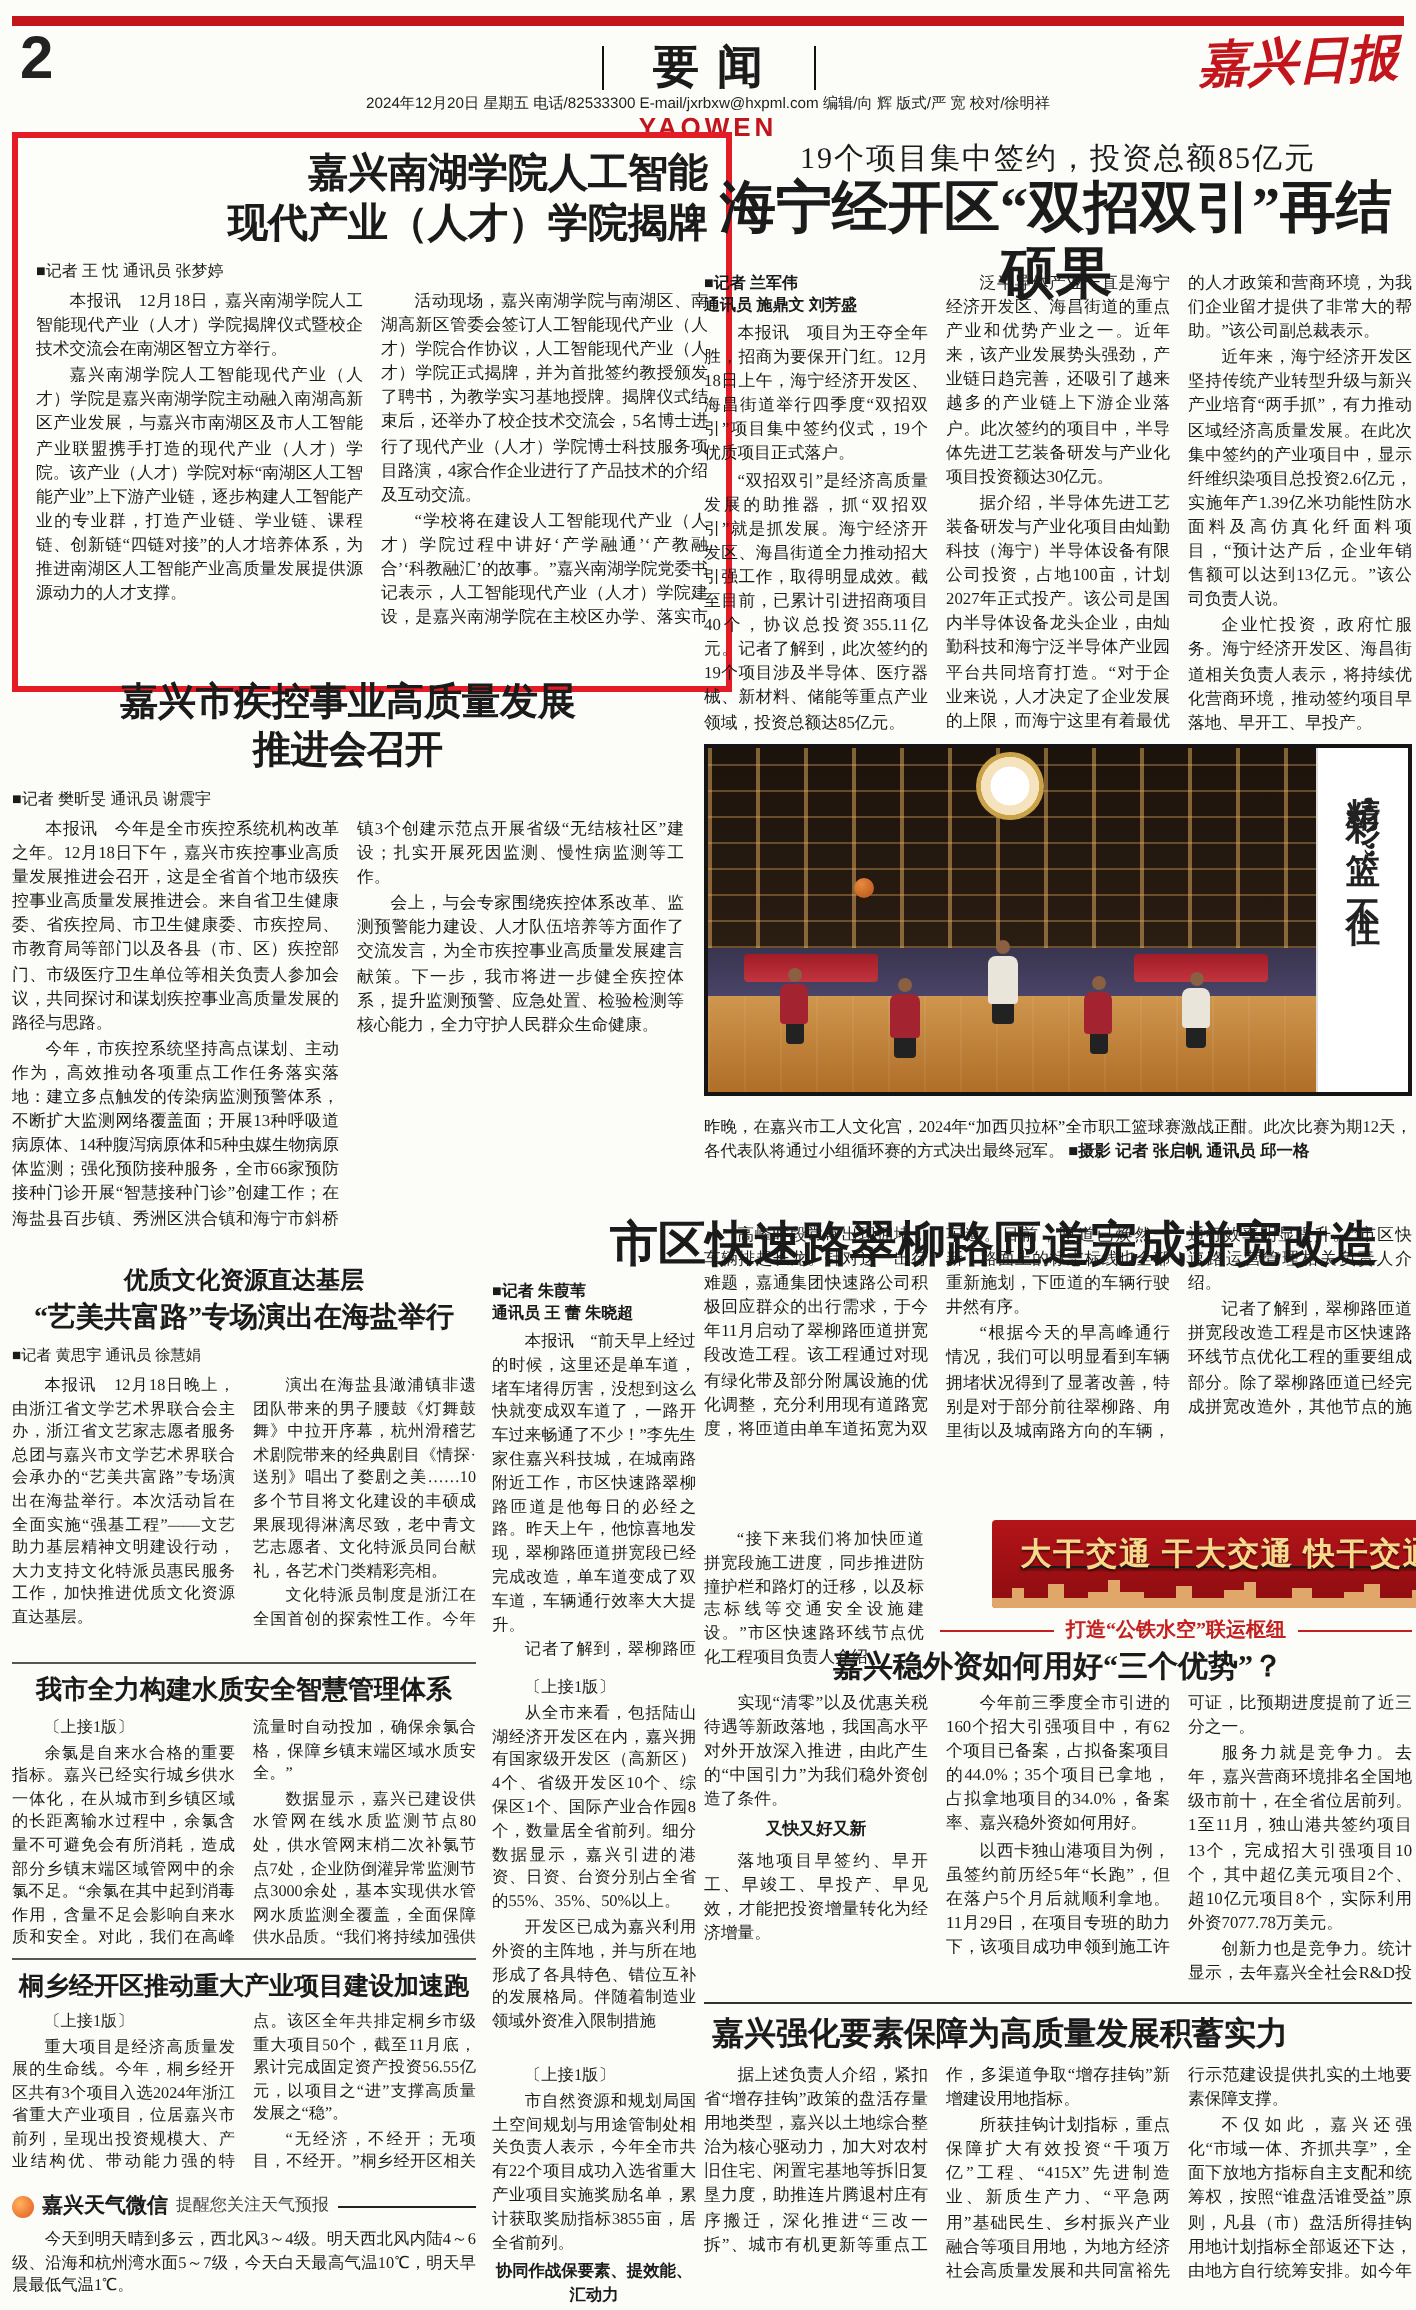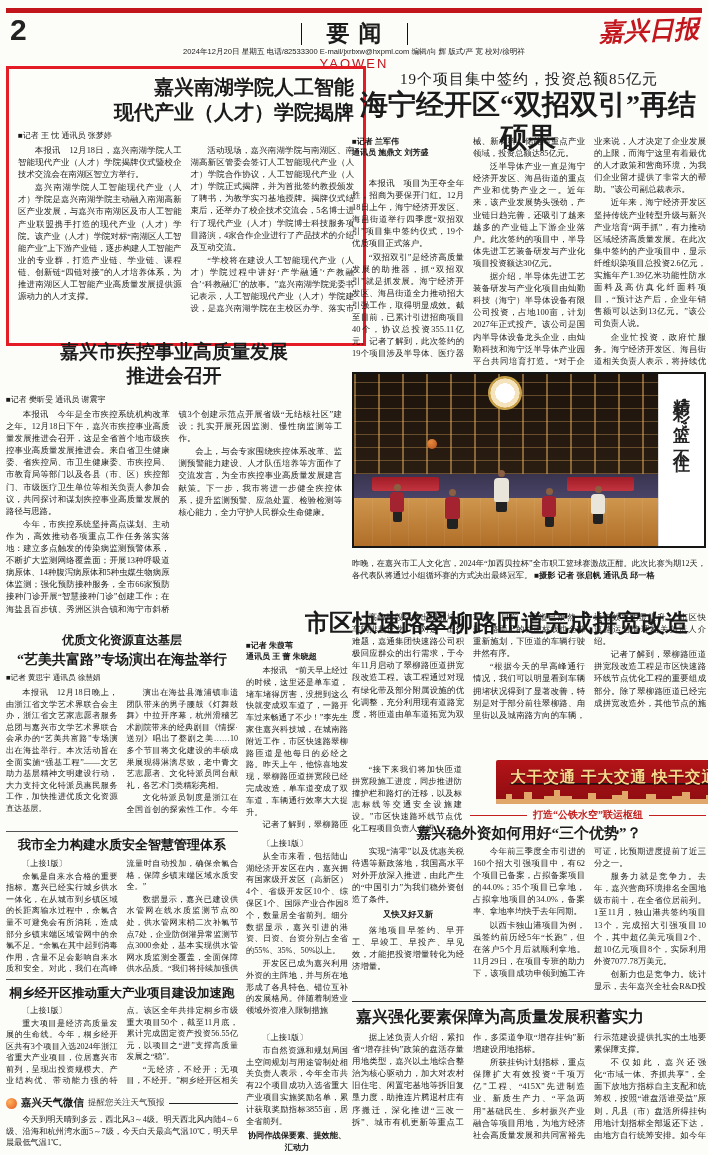--- a/index.html
+++ b/index.html
@@ -13,21 +13,21 @@
   .body-sm{font-size:8.2px;line-height:11.8px;overflow:hidden;}
   .byline{font-size:8px;font-weight:normal;text-indent:0;margin:0 0 4px 0;font-family:"Liberation Sans",sans-serif;}
   .byline-line{font-size:8px;font-weight:bold;font-family:"Liberation Sans",sans-serif;line-height:11px;}
   
   .topbar{left:6px;top:8px;width:696px;height:5px;background:#c2151c;}
   .pagenum{left:10px;top:14px;font-size:30px;font-weight:bold;font-family:"Liberation Sans",sans-serif;color:#222;line-height:32px;}
   .sechead{left:254px;top:18px;width:200px;display:flex;align-items:center;justify-content:center;gap:16px;}
   .secbar{width:1px;height:22px;background:#111;}
   .sectitle{font-size:23px;font-weight:bold;letter-spacing:9px;text-indent:9px;}
   .dateline{left:110px;top:47px;width:488px;text-align:center;font-size:7.6px;font-family:"Liberation Sans",sans-serif;color:#222;}
-  .yaowen{left:280px;top:56px;width:148px;text-align:center;font-size:13px;font-weight:400;letter-spacing:2px;color:#c2151c;font-family:"Liberation Sans",sans-serif;}
+  .yaowen{left:280px;top:56px;width:148px;text-align:center;font-size:13px;font-weight:700;letter-spacing:2px;color:#c2151c;font-family:"Liberation Sans",sans-serif;}
   .masthead{left:596px;top:14px;width:106px;text-align:center;font-size:25px;font-weight:bold;font-style:italic;color:#c2151c;transform:rotate(-2deg);}
   
   .redbox{left:6px;top:66px;width:336px;height:262px;border:3px solid #e31c25;padding:6px 9px;box-sizing:content-box;background:#fdfdfa;}
   .rb-title{font-size:20px;font-weight:bold;text-align:right;line-height:25px;}
   
   .title-lg{font-size:19px;font-weight:bold;text-align:center;line-height:24px;}
   .title-md{font-size:14px;font-weight:bold;text-align:center;line-height:18px;}
   .kicker{font-size:12px;font-weight:bold;text-align:center;}
   .hairline{border-top:1px solid #555;height:0;}
   
@@ -172,21 +172,21 @@
       <p class="para">〔上接1版〕</p>
       <p class="para">市自然资源和规划局国土空间规划与用途管制处相关负责人表示，今年全市共有22个项目成功入选省重大产业项目实施奖励名单，累计获取奖励指标3855亩，居全省前列。</p>
       <p class="subhead">协同作战保要素、提效能、汇动力</p>
     </div>
 
   <div class="abs main-kicker">19个项目集中签约，投资总额85亿元</div>
   <div class="abs main-headline">海宁经开区“双招双引”再结硕果</div>
   <div class="abs" style="left:352px;top:136px;width:354px;height:232px">
     <div class="cols cols-3">
       <div class="byline-line">■记者 兰军伟</div>
-      <div class="byline-line" style="margin-bottom:20px">通讯员 施鼎文 刘芳盛</div>
+      <div class="byline-line" style="margin-bottom:3px">通讯员 施鼎文 刘芳盛</div>
       <div>
           <p class="para">本报讯　项目为王夺全年胜，招商为要保开门红。12月18日上午，海宁经济开发区、海昌街道举行四季度“双招双引”项目集中签约仪式，19个优质项目正式落户。</p>
           <p class="para">“双招双引”是经济高质量发展的助推器，抓“双招双引”就是抓发展。海宁经济开发区、海昌街道全力推动招大引强工作，取得明显成效。截至目前，已累计引进招商项目40个，协议总投资355.11亿元。记者了解到，此次签约的19个项目涉及半导体、医疗器械、新材料、储能等重点产业领域，投资总额达85亿元。</p>
           <p class="para">泛半导体产业一直是海宁经济开发区、海昌街道的重点产业和优势产业之一。近年来，该产业发展势头强劲，产业链日趋完善，还吸引了越来越多的产业链上下游企业落户。此次签约的项目中，半导体先进工艺装备研发与产业化项目投资额达30亿元。</p>
           <p class="para">据介绍，半导体先进工艺装备研发与产业化项目由灿勤科技（海宁）半导体设备有限公司投资，占地100亩，计划2027年正式投产。该公司是国内半导体设备龙头企业，由灿勤科技和海宁泛半导体产业园平台共同培育打造。“对于企业来说，人才决定了企业发展的上限，而海宁这里有着最优的人才政策和营商环境，为我们企业留才提供了非常大的帮助。”该公司副总裁表示。</p>
           <p class="para">近年来，海宁经济开发区坚持传统产业转型升级与新兴产业培育“两手抓”，有力推动区域经济高质量发展。在此次集中签约的产业项目中，显示纤维织染项目总投资2.6亿元，实施年产1.39亿米功能性防水面料及高仿真化纤面料项目，“预计达产后，企业年销售额可以达到13亿元。”该公司负责人说。</p>
           <p class="para">企业忙投资，政府忙服务。海宁经济开发区、海昌街道相关负责人表示，将持续优化营商环境，推动签约项目早落地、早开工、早投产。</p>
         </div>
     </div>
   </div>
@@ -258,21 +258,21 @@
     <div>打造“公铁水空”联运枢纽</div>
     <div class="ln"></div>
   </div>
 
   <div class="abs" style="left:362px;top:824px;width:334px;text-align:center;font-size:15px;font-weight:bold">嘉兴稳外资如何用好“三个优势”？</div>
   <div class="abs" style="left:352px;top:846px;width:354px;height:150px">
     <div class="cols cols-3">
         <p class="para">实现“清零”以及优惠关税待遇等新政落地，我国高水平对外开放深入推进，由此产生的“中国引力”为我们稳外资创造了条件。</p>
         <p class="subhead">又快又好又新</p>
         <p class="para">落地项目早签约、早开工、早竣工、早投产、早见效，才能把投资增量转化为经济增量。</p>
-        <p class="para">今年前三季度全市引进的160个招大引强项目中，有62个项目已备案，占拟备案项目的44.0%；35个项目已拿地，占拟拿地项目的34.0%，备案率、拿地率均快于去年同期。</p>
+        <p class="para">今年前三季度全市引进的160个招大引强项目中，有62个项目已备案，占拟备案项目的44.0%；35个项目已拿地，占拟拿地项目的34.0%，备案率、嘉兴稳外资如何用好。</p>
         <p class="para">以西卡独山港项目为例，虽签约前历经5年“长跑”，但在落户5个月后就顺利拿地。11月29日，在项目专班的助力下，该项目成功申领到施工许可证，比预期进度提前了近三分之一。</p>
         <p class="para">服务力就是竞争力。去年，嘉兴营商环境排名全国地级市前十，在全省位居前列。1至11月，独山港共签约项目13个，完成招大引强项目10个，其中超亿美元项目2个、超10亿元项目8个，实际利用外资7077.78万美元。</p>
         <p class="para">创新力也是竞争力。统计显示，去年嘉兴全社会R&amp;D投入强度3.45%，居全省第二，创新指数、科技人才发展指数以及成果转化指数都位居全省前列。建设具备一流营商环境和创新活力的开放之城，正是嘉兴稳外资撬动更高水平对外开放的底层优势。</p>
       </div>
   </div>
 
   <div class="abs" style="left:352px;top:1001px;width:354px;border-top:1.5px solid #333"></div>
   <div class="abs title-left" style="left:356px;top:1007px;width:340px">嘉兴强化要素保障为高质量发展积蓄实力</div>
   <div class="abs" style="left:352px;top:1032px;width:354px;height:120px">
     <div class="cols cols-3">

